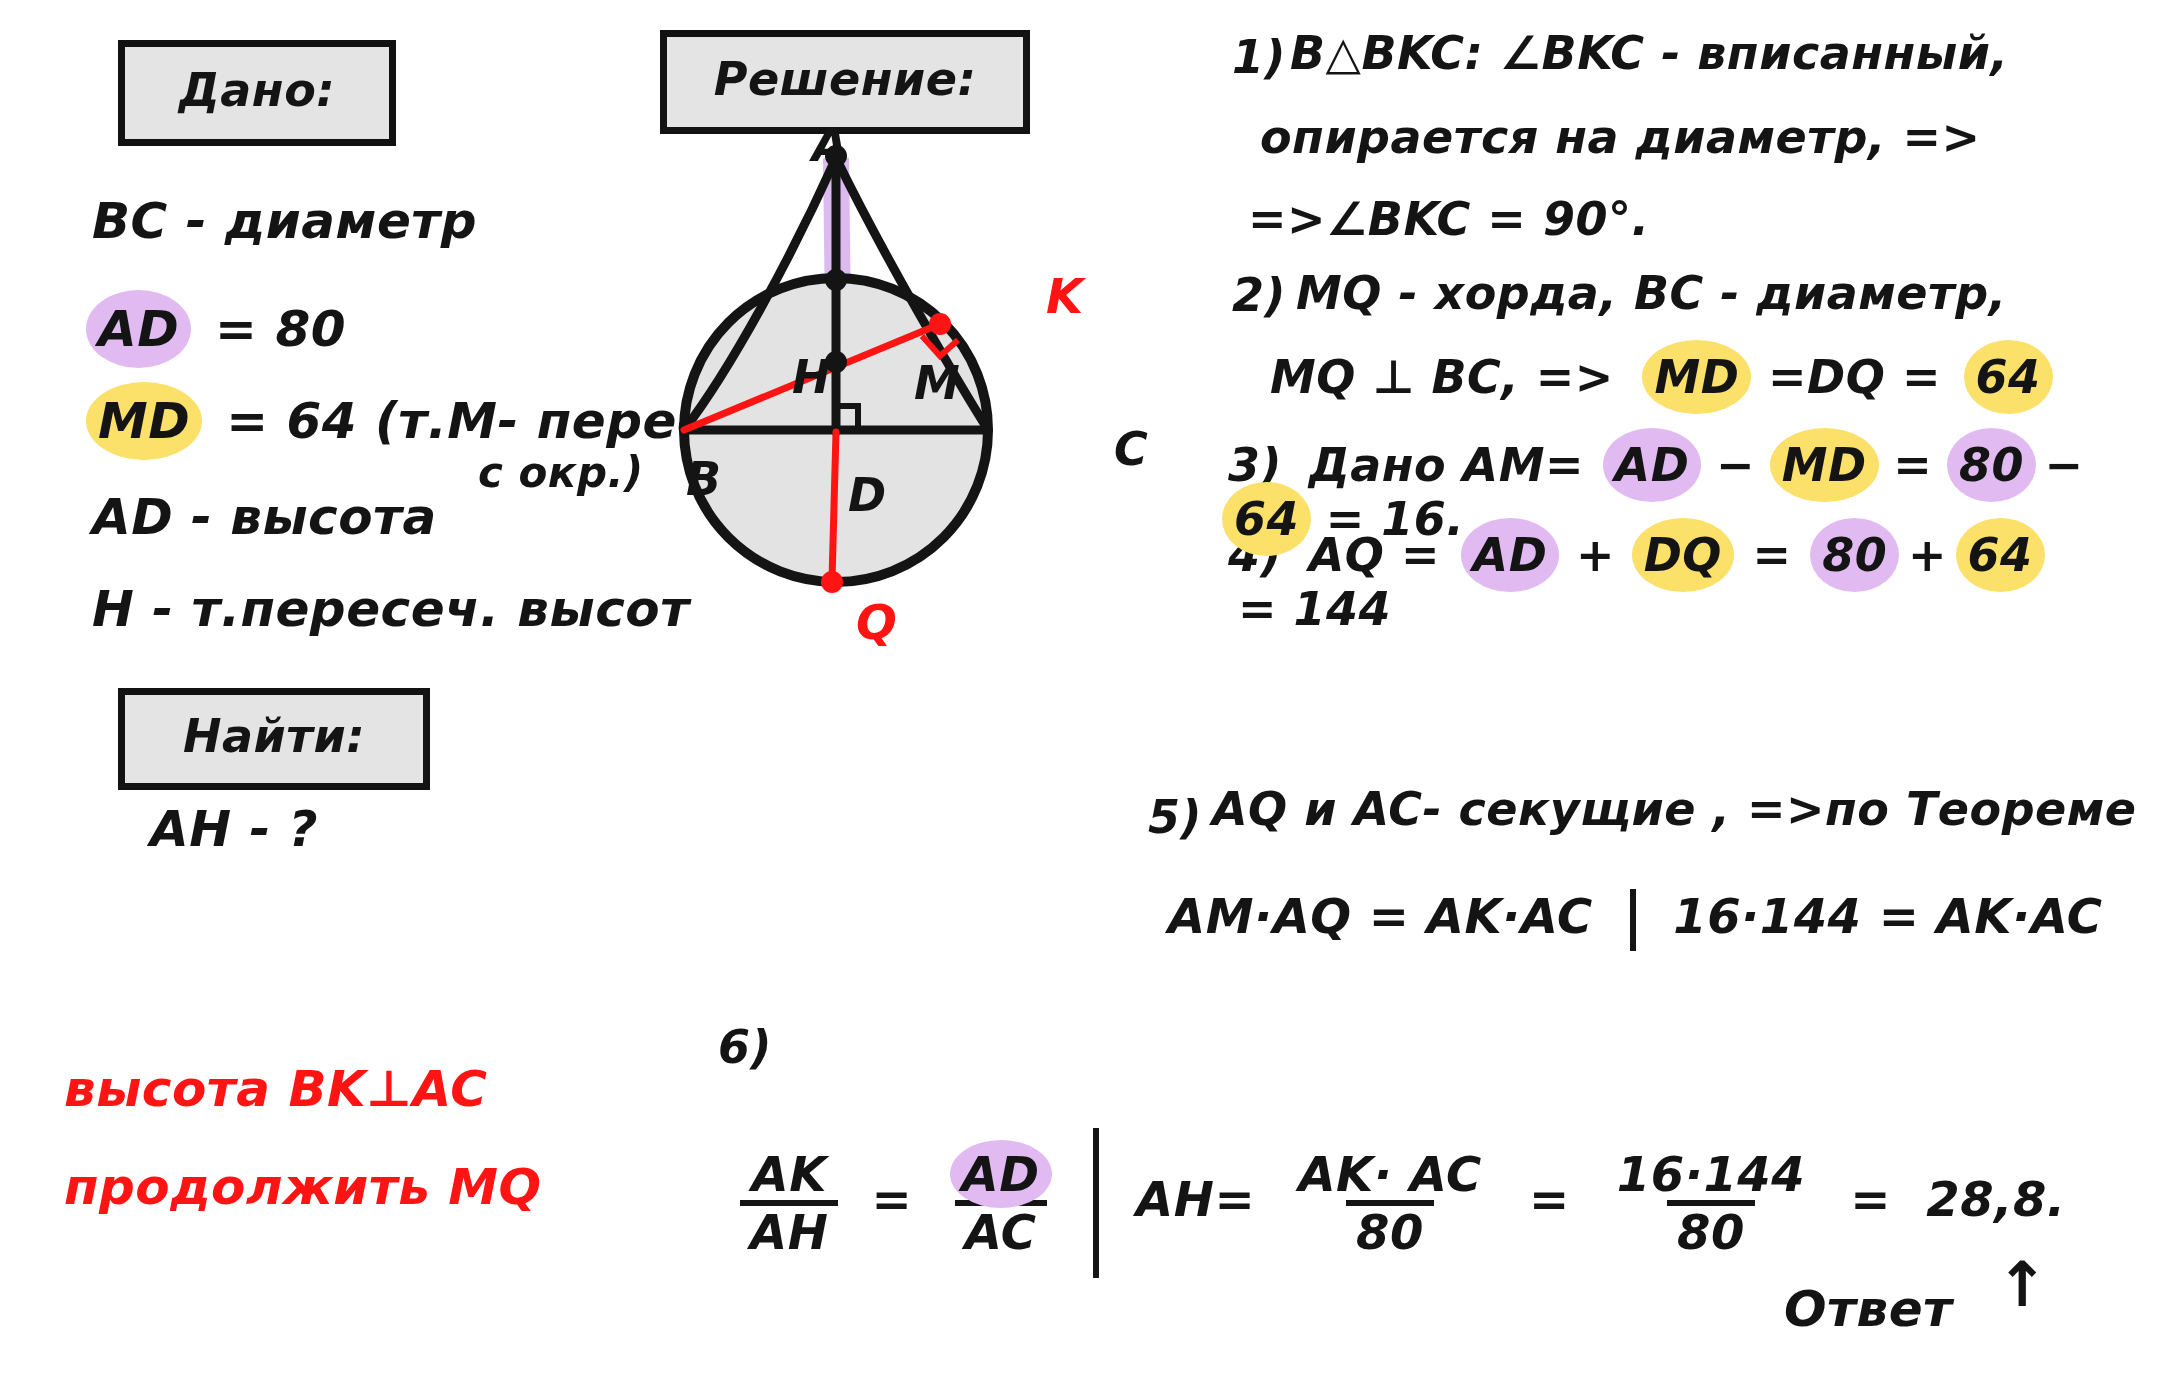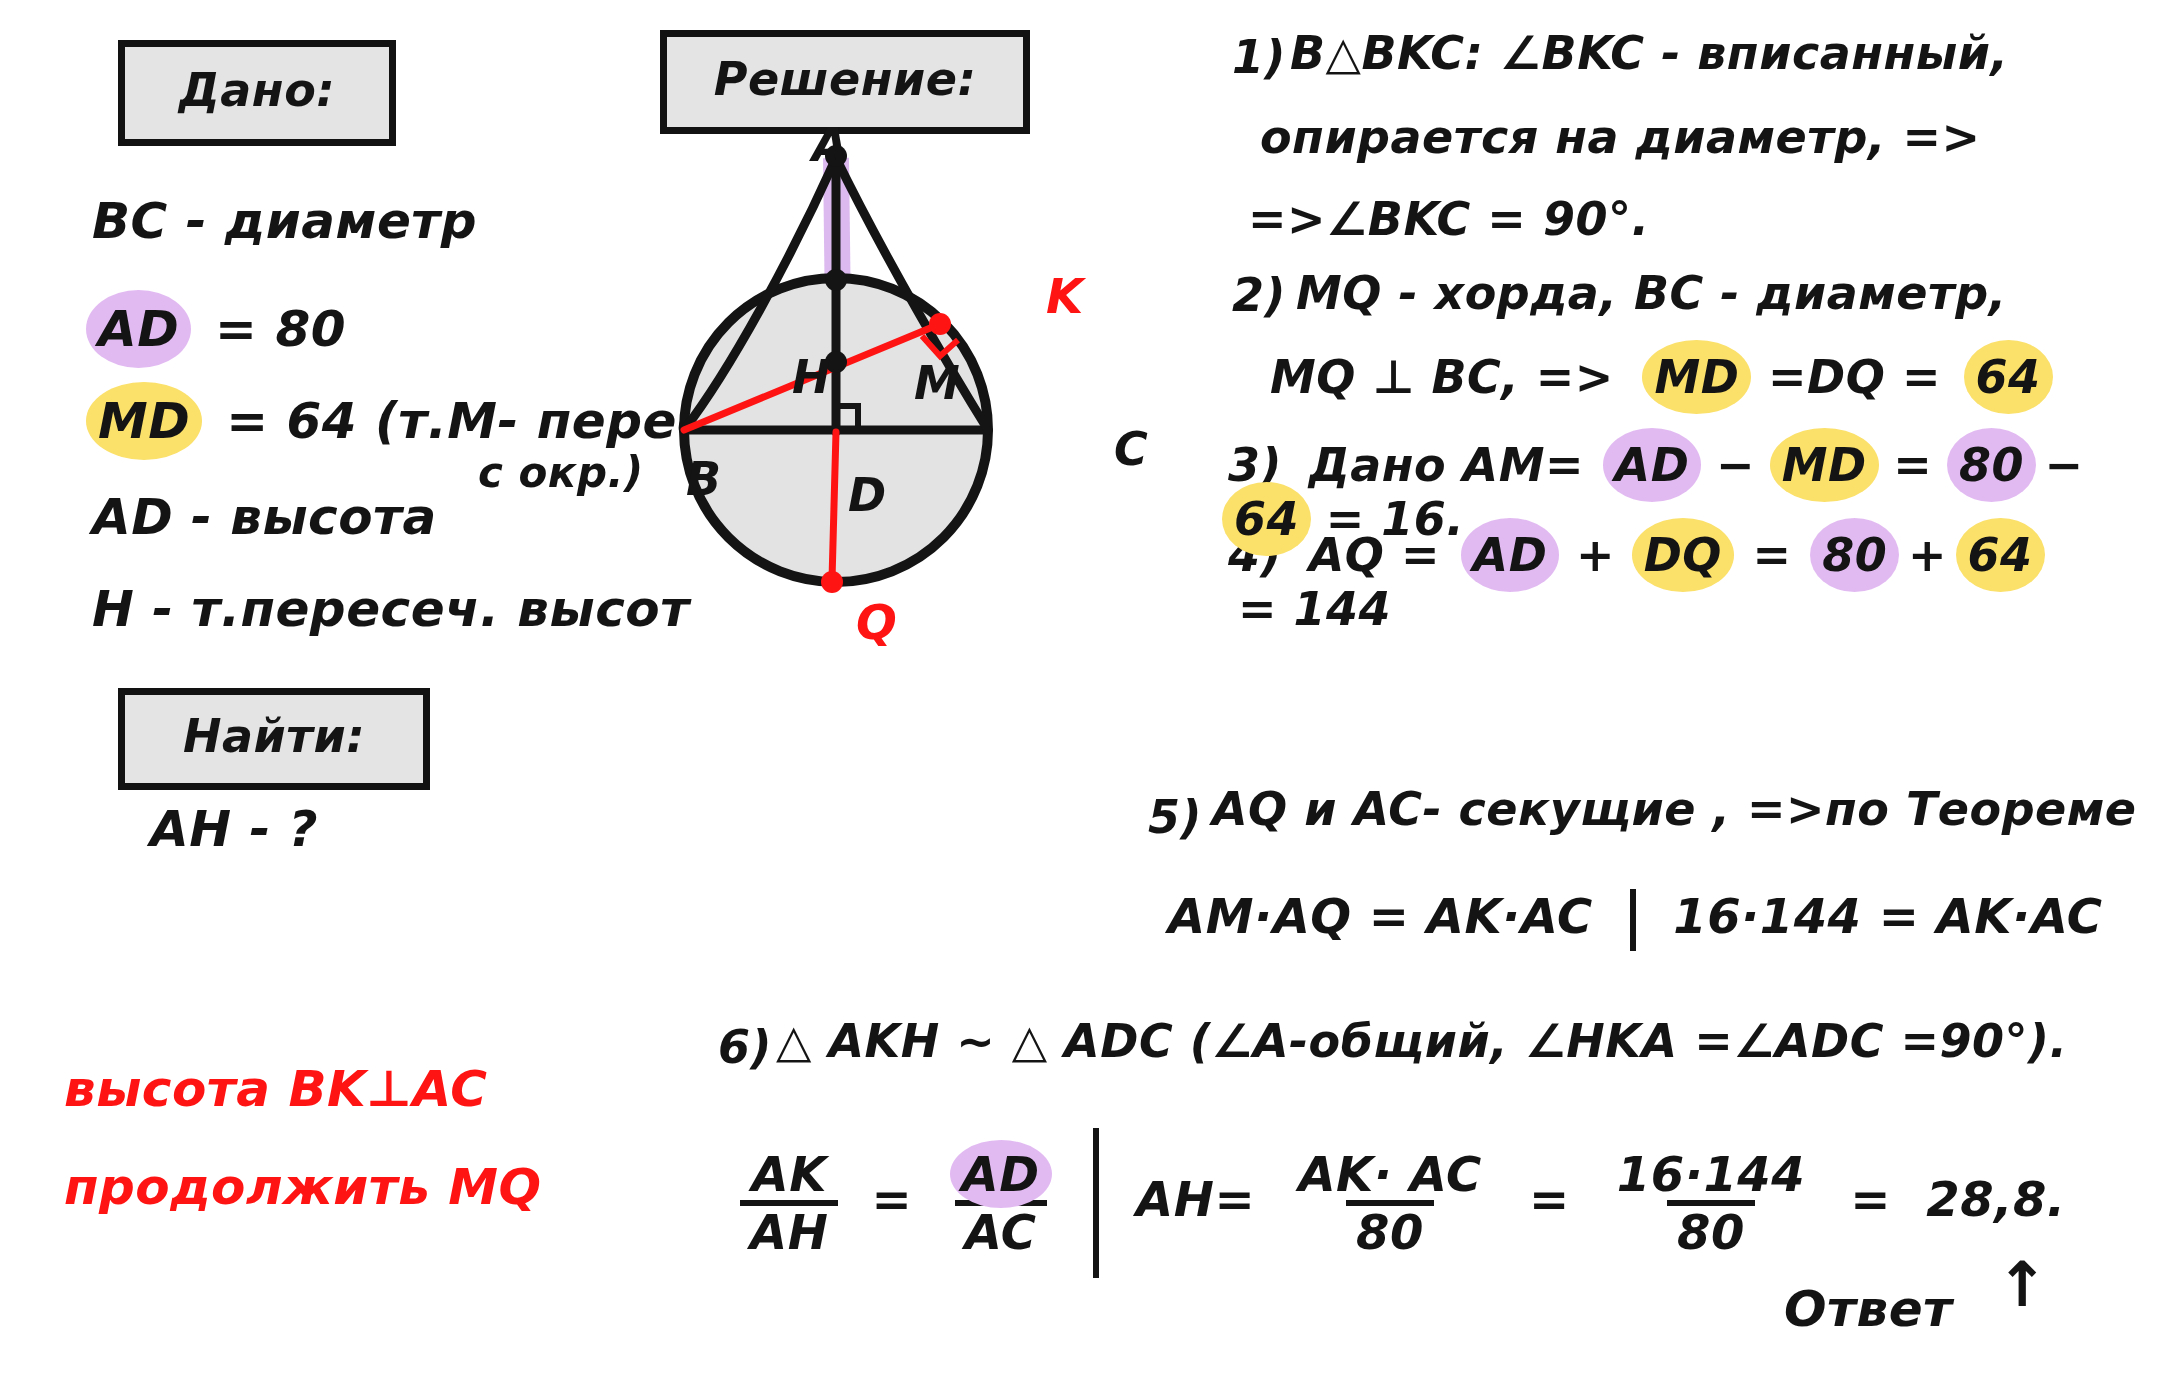--- a/index.html
+++ b/index.html
@@ -204,21 +204,20 @@
   <div class="t hw" style="left:1148px;top:790px;font-size:46px;">5)</div>
   <div class="t hw" style="left:1212px;top:782px;font-size:46px;">AQ и AC- секущие , =&gt;по Теореме</div>
 
   <div class="t" style="left:1168px;top:888px;font-size:48px;">
     <span class="hw">AM·AQ = AK·AC</span>
     <span class="vbar" style="height:62px;"></span>
     <span class="hw">16·144 = AK·AC</span>
   </div>
 
   <div class="t hw" style="left:718px;top:1020px;font-size:46px;">6)</div>
-  <div class="t hw" style="left:776px;top:1014px;font-size:46px;">△ AKH ~ △ ADC (∠A-общий, ∠HKA =∠ADC =90°).</div>
 
   <div class="t" style="left:740px;top:1128px;font-size:48px;">
     <span class="frac hw">
       <span class="num">AK</span>
       <span class="den">AH</span>
     </span>
     <span class="hw" style="margin:0 18px;">=</span>
     <span class="frac hw">
       <span class="num"><span class="hl hl-purple">AD</span></span>
       <span class="den">AC</span>

